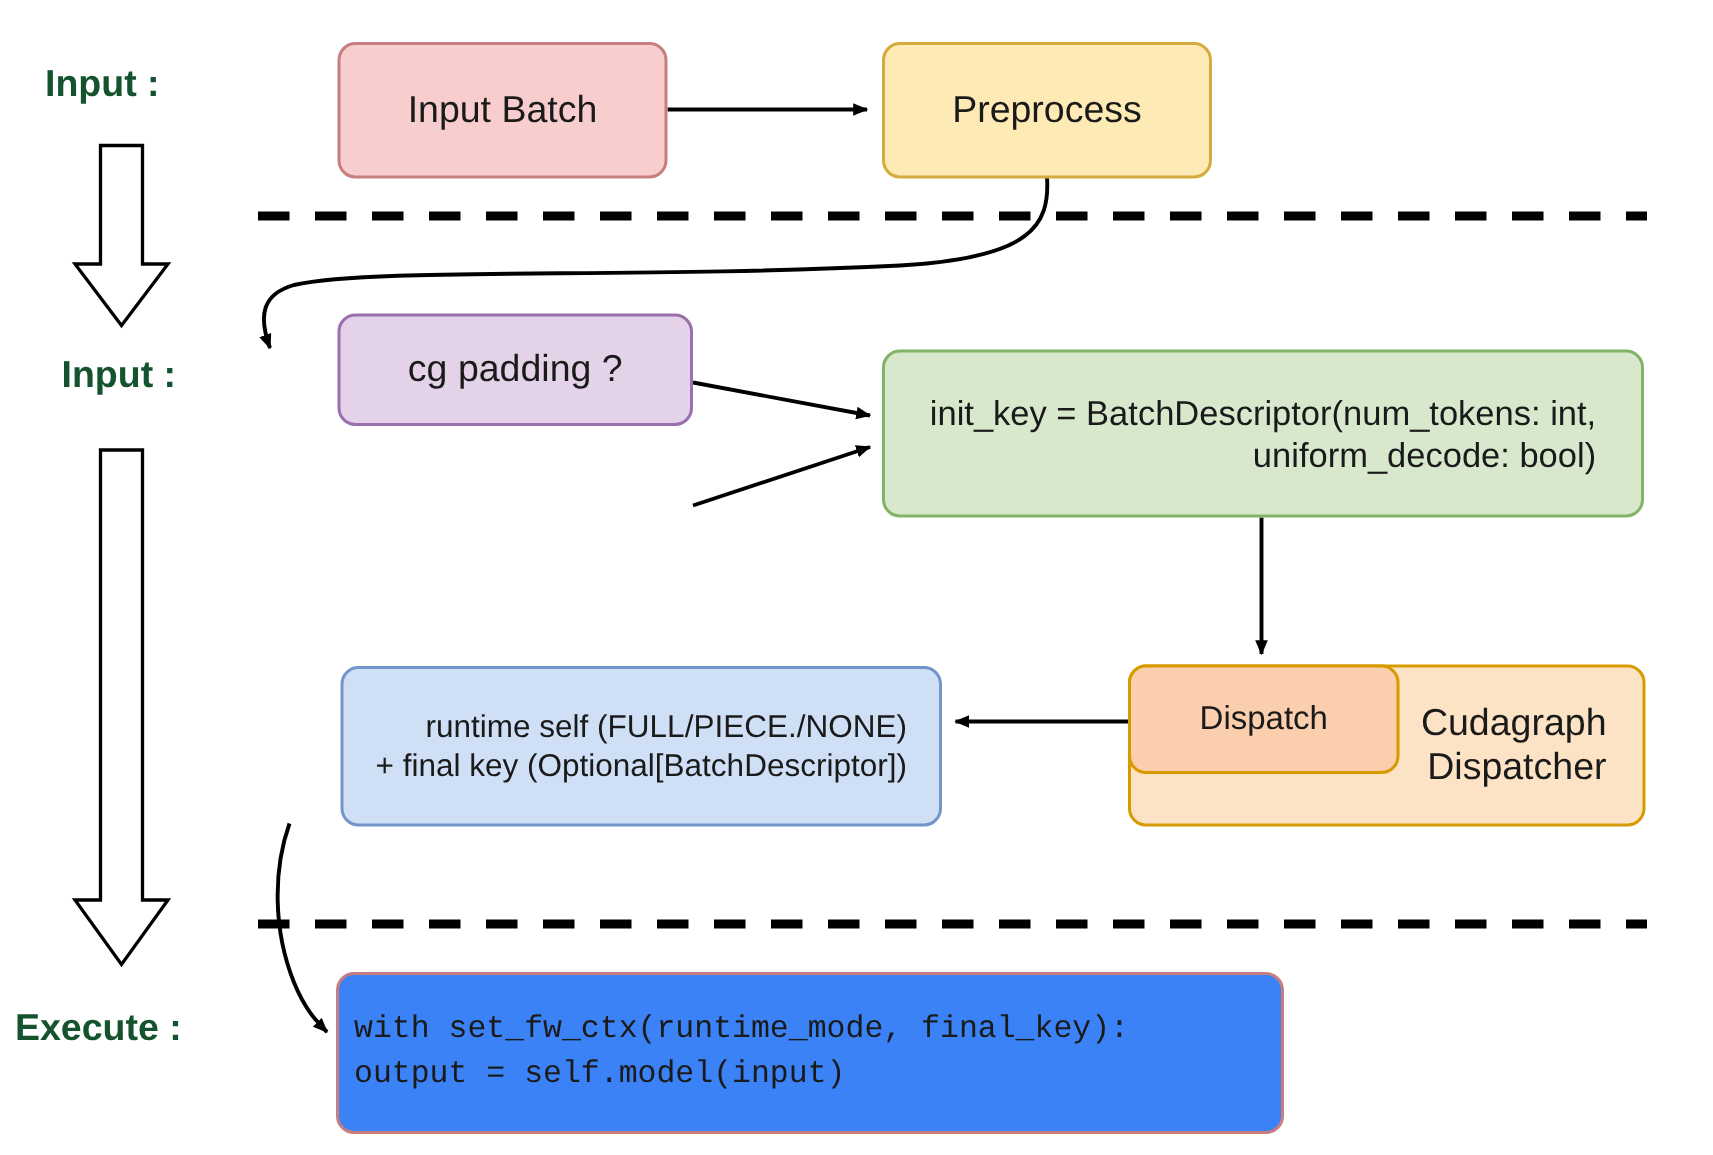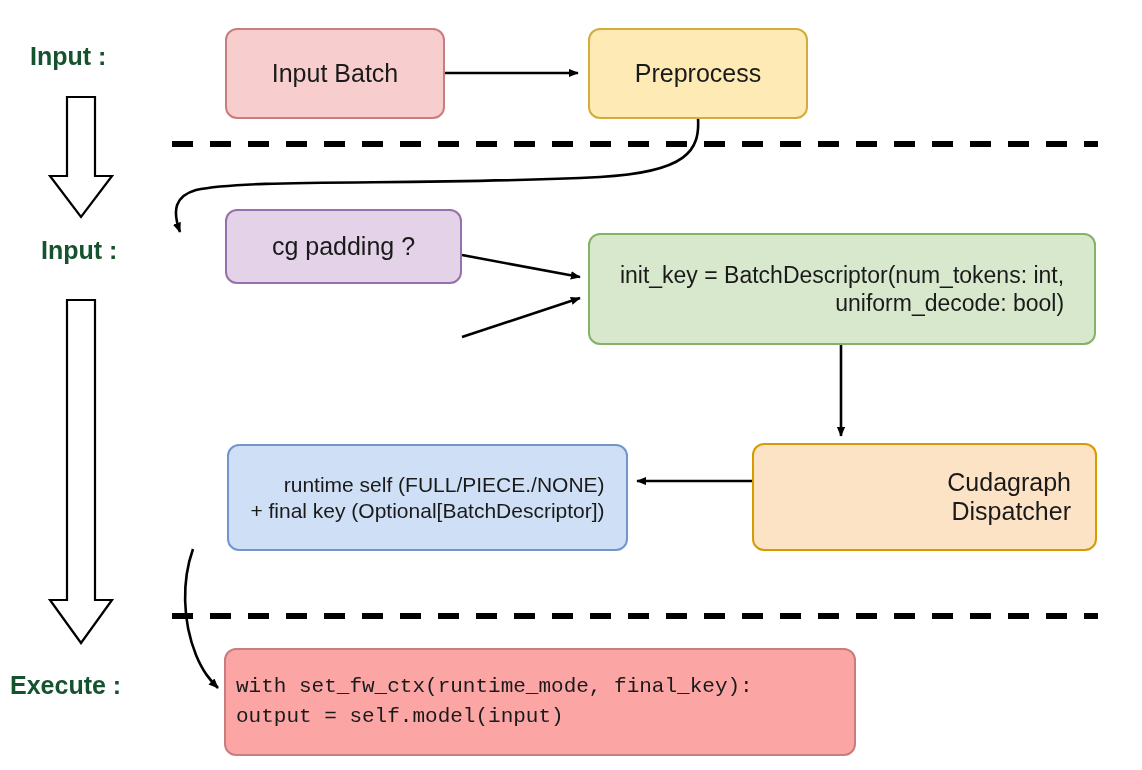--- a/index.html
+++ b/index.html
@@ -111,18 +111,20 @@
   <div class="node" style="left:227px; top:444px; width:401px; height:107px; font-size:21px;
               background:#cfe0f6; border-color:#7296cb;">runtime self (FULL/PIECE./NONE)
 + final key (Optional[BatchDescriptor])</div>
 
   <div class="node" style="left:752px; top:443px; width:345px; height:108px; font-size:25px;
               background:#fde3c6; border-color:#d79b00;
               align-items:center; justify-content:flex-end; padding-right:24px;
               line-height:1.16;">Cudagraph
 Dispatcher</div>
 
+  <div class="node" style="left:752px; top:443px; width:181px; height:73px; font-size:22px;
+              background:#fbcfae; border-color:#d79b00;">Dispatch</div>
 
   <div class="node code-node" style="left:224px; top:648px; width:632px; height:108px;
-              background:#fca5a5; border-color:#c87e7e;">with set_fw_ctx(runtime_mode, final_key):
+              background:#3b82f6; border-color:#c87e7e;">with set_fw_ctx(runtime_mode, final_key):
     output = self.model(input)</div>
 
 </div>
 
 </body></html>

